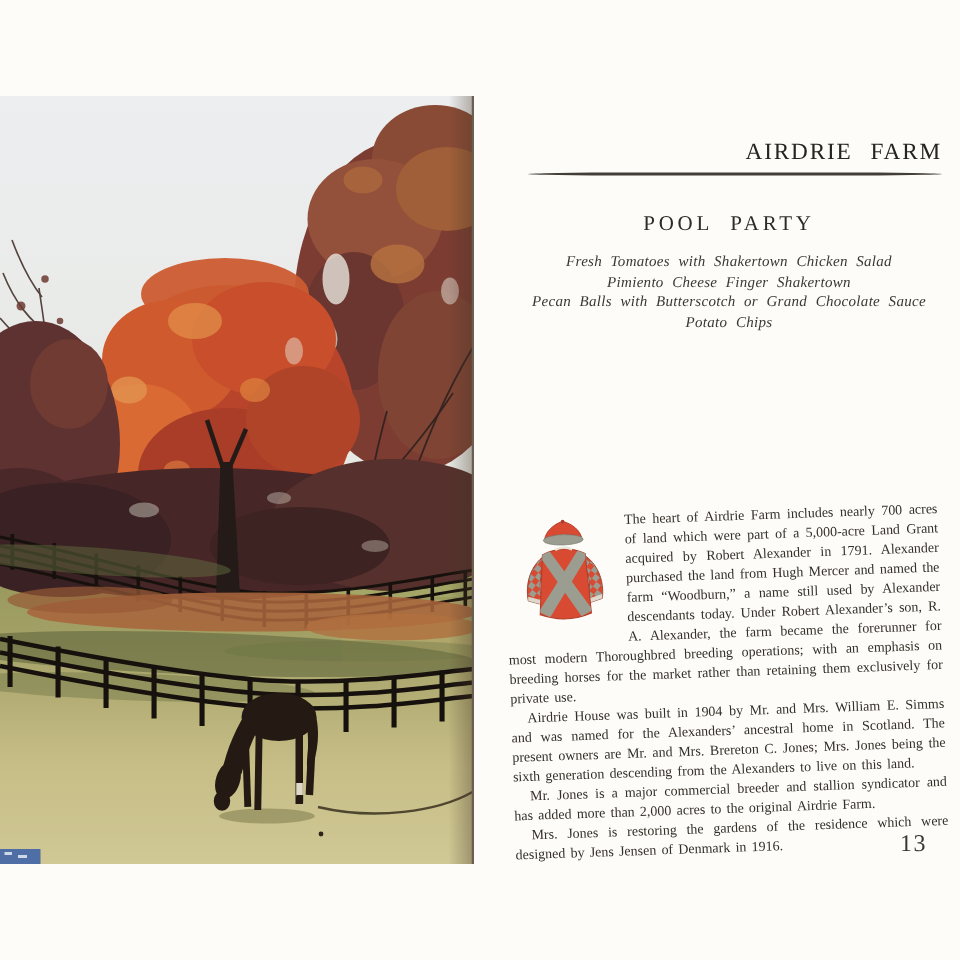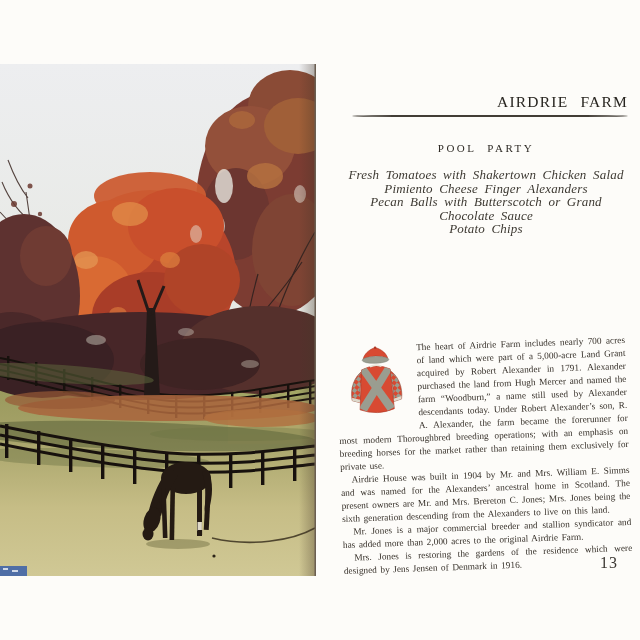--- a/index.html
+++ b/index.html
@@ -29,28 +29,28 @@
     color:#27241f;font-variant:small-caps;
     font-variant-caps:normal;
   }
   .header-rule{
     position:absolute;top:51px;left:12px;right:4px;height:2px;
     background:#423d36;border-radius:50%/100%;
   }
   .menu-title{
     position:absolute;top:78px;left:0;right:0;
     text-align:center;
-    font-size:11px;letter-spacing:2.5px;word-spacing:6px;
+    font-size:14px;letter-spacing:2.5px;word-spacing:6px;
     color:#2e2a25;
   }
   .menu-list{
     position:absolute;top:104px;left:0;right:0;
     text-align:center;
     font-style:italic;
-    font-size:13px;line-height:13.6px;
+    font-size:10px;line-height:13.6px;
     word-spacing:3px;letter-spacing:.2px;
     color:#3c3831;
   }
   .menu-list .menu-item{display:block;}
 
   .body-block{
     position:absolute;top:280px;left:0;width:289px;
     transform:rotate(-2deg);transform-origin:0 50%;
     font-size:9.3px;line-height:13px;
     text-align:justify;word-spacing:1.2px;
@@ -243,21 +243,21 @@
 
   <div class="right-page">
 
     <div class="farm-header">AIRDRIE FARM</div>
     <div class="header-rule"></div>
 
     <div class="menu-title">POOL PARTY</div>
 
     <div class="menu-list">
       <span class="menu-item">Fresh Tomatoes with Shakertown Chicken Salad</span>
-      <span class="menu-item">Pimiento Cheese Finger Alexanders</span>
+      <span class="menu-item">Pimiento Cheese Finger Shakertown</span>
       <span class="menu-item">Pecan Balls with Butterscotch or Grand Chocolate Sauce</span>
       <span class="menu-item">Potato Chips</span>
     </div>
 
     <div class="body-block">
 
       <svg class="silks" viewBox="0 0 66 80">
         <defs>
           <pattern id="checks" width="8" height="8" patternUnits="userSpaceOnUse" patternTransform="rotate(40)">
             <rect width="8" height="8" fill="#d84a32"></rect>

